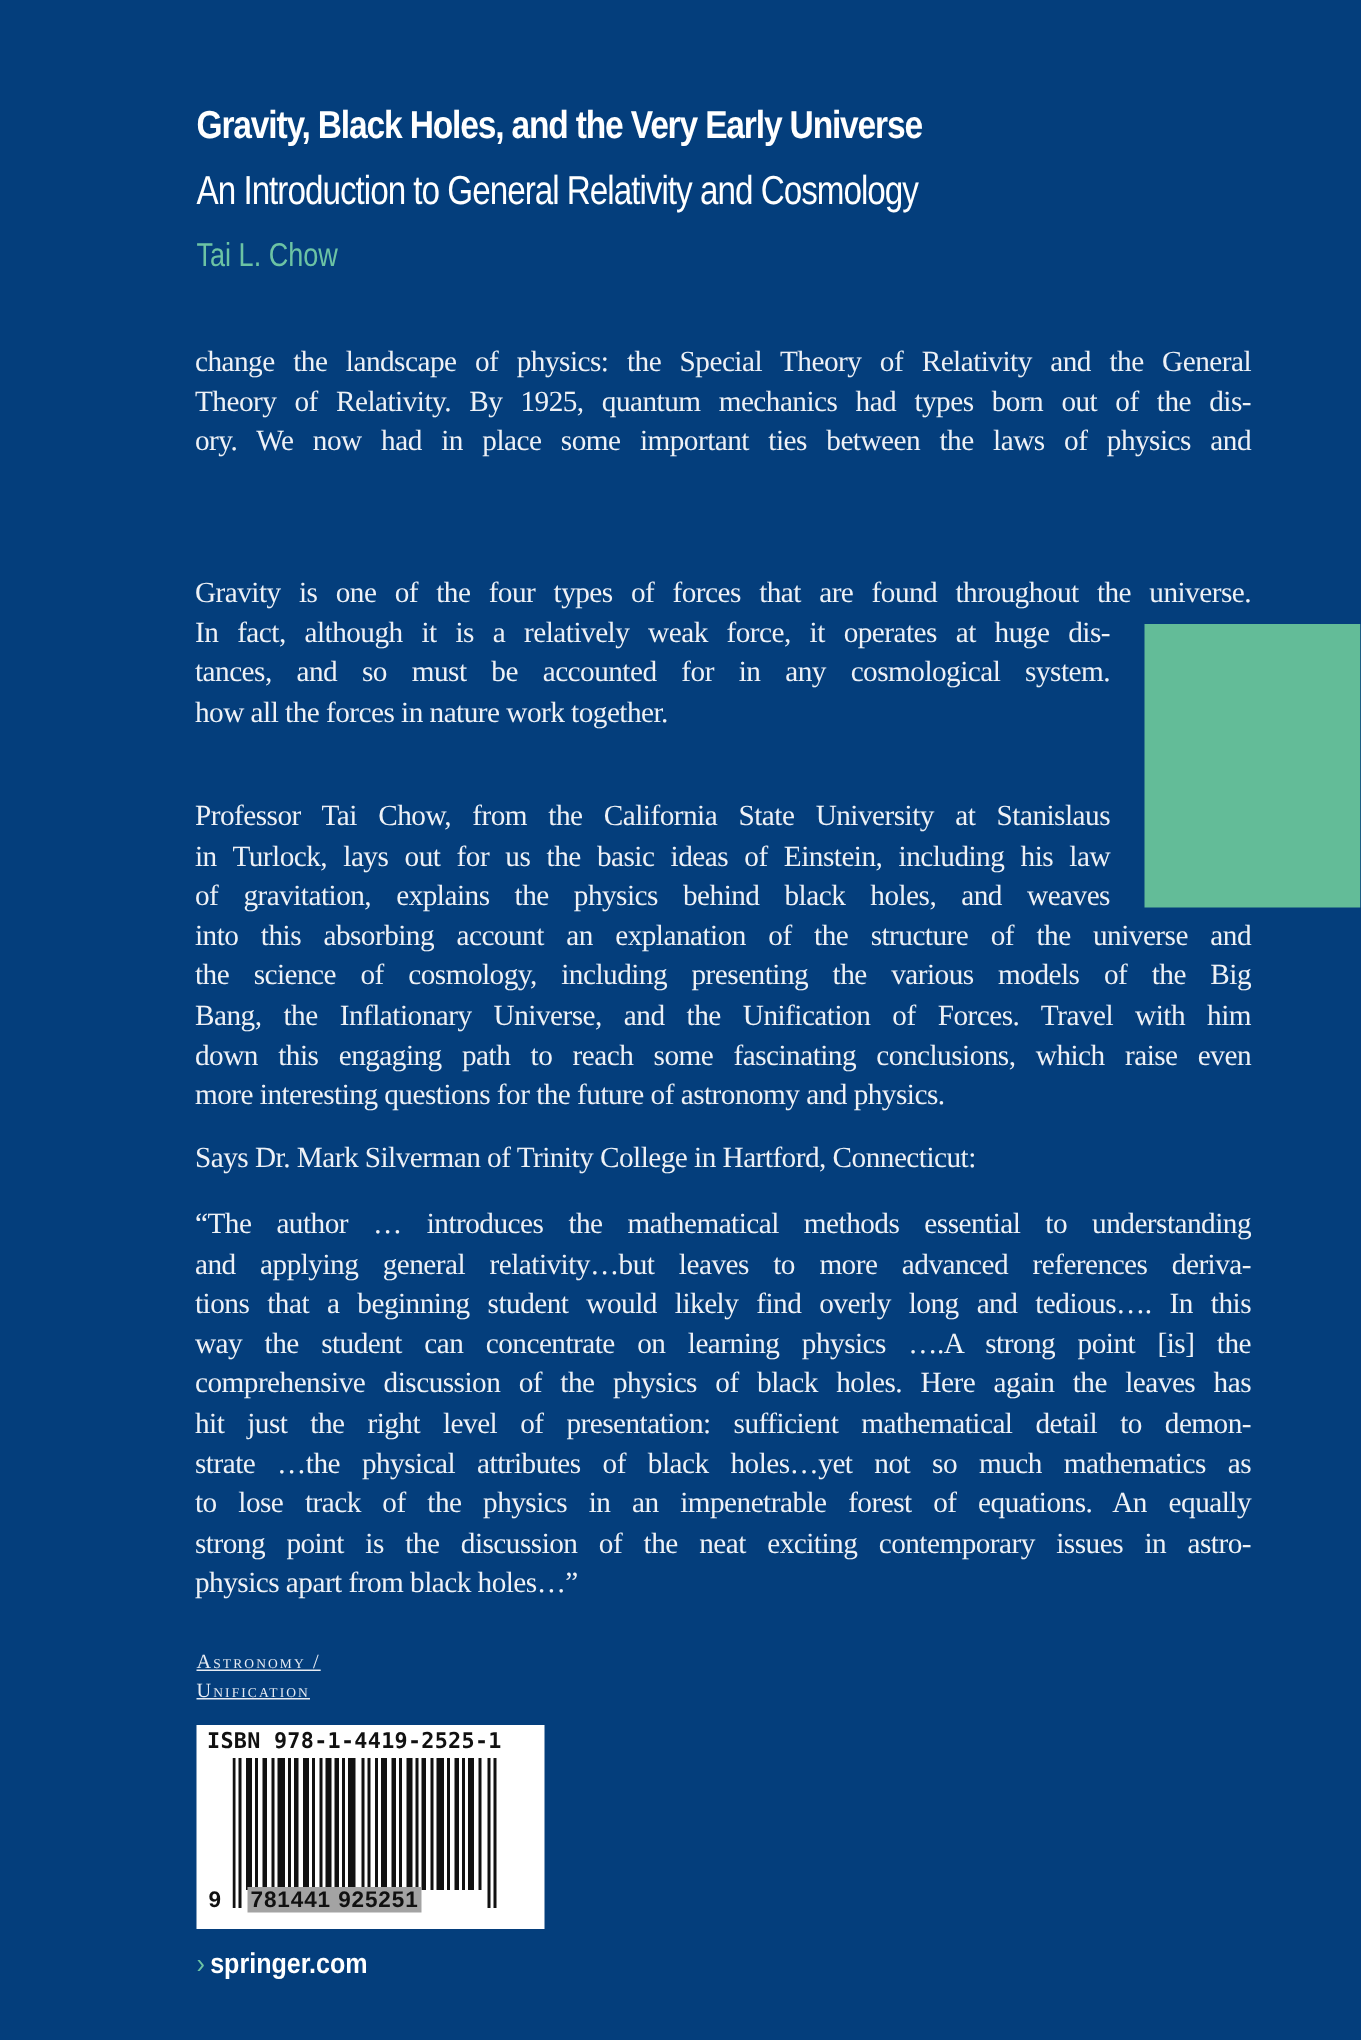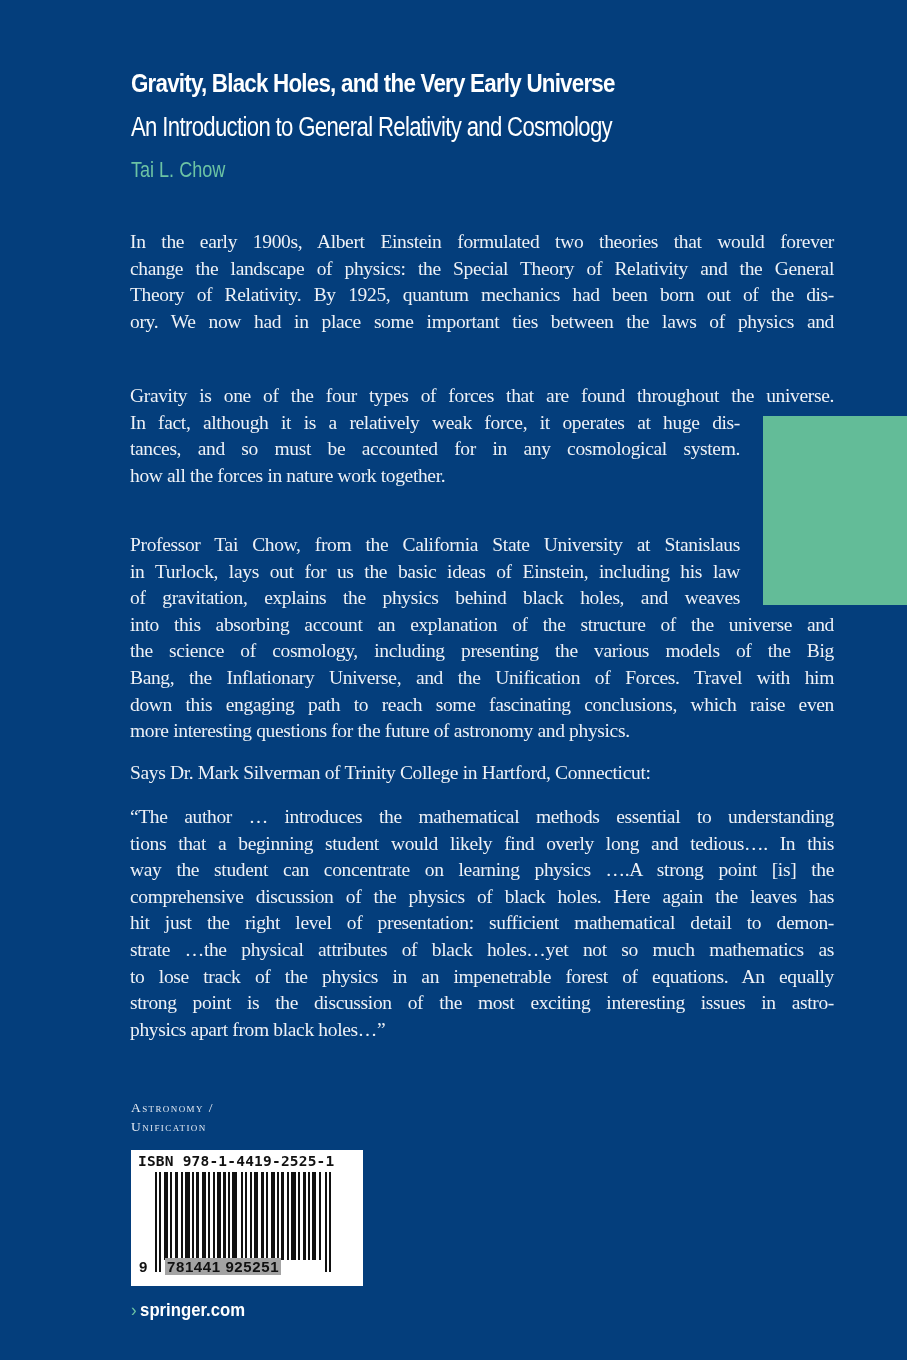--- a/index.html
+++ b/index.html
@@ -38,20 +38,21 @@
     letter-spacing: -0.35px;
   }
   .line.last { text-align-last: left; }
   .w-full { width: 704px; }
   .w-short { width: 610px; }
   .category {
     position: absolute; left: 131px; top: 1098px;
     font-family: "Liberation Serif", serif; font-size: 13.5px;
     color: #e6ebf3; letter-spacing: 1.4px; line-height: 19px;
     font-variant: small-caps;
+    text-decoration: underline;
   }
   .barcode-box {
     position: absolute; left: 131px; top: 1150px; width: 232px; height: 136px;
     background: #ffffff;
   }
   .isbn-text {
     position: absolute; left: 7px; top: 3px;
     font-family: "DejaVu Sans Mono", monospace; font-size: 14.5px; font-weight: bold;
     color: #111; letter-spacing: 0.2px; white-space: nowrap;
   }
@@ -74,23 +75,22 @@
 </head>
 <body>
 
 <div class="title">Gravity, Black Holes, and the Very Early Universe</div>
 <div class="subtitle">An Introduction to General Relativity and Cosmology</div>
 <div class="author">Tai L. Chow</div>
 
 <div class="green-block"></div>
 
 <div class="para" style="top:229px">
-  <div class="line w-full">In the early 1900s, Albert Einstein formulated two theories that would forever</div>
   <div class="line w-full">change the landscape of physics: the Special Theory of Relativity and the General</div>
-  <div class="line w-full">Theory of Relativity. By 1925, quantum mechanics had been born out of the dis-</div>
+  <div class="line w-full">Theory of Relativity. By 1925, quantum mechanics had types born out of the dis-</div>
   <div class="line w-full">ory. We now had in place some important ties between the laws of physics and</div>
 </div>
 
 <div class="para" style="top:383px">
   <div class="line w-full">Gravity is one of the four types of forces that are found throughout the universe.</div>
   <div class="line w-short">In fact, although it is a relatively weak force, it operates at huge dis-</div>
   <div class="line w-short">tances, and so must be accounted for in any cosmological system.</div>
   <div class="line w-short last">how all the forces in nature work together.</div>
 </div>
 
@@ -104,27 +104,28 @@
   <div class="line w-full">down this engaging path to reach some fascinating conclusions, which raise even</div>
   <div class="line w-full last">more interesting questions for the future of astronomy and physics.</div>
 </div>
 
 <div class="para" style="top:760px">
   <div class="line w-full last">Says Dr. Mark Silverman of Trinity College in Hartford, Connecticut:</div>
 </div>
 
 <div class="para" style="top:804px">
   <div class="line w-full">“The author … introduces the mathematical methods essential to understanding</div>
+  <div class="line w-full">and applying general relativity…but leaves to more advanced references deriva-</div>
   <div class="line w-full">tions that a beginning student would likely find overly long and tedious…. In this</div>
   <div class="line w-full">way the student can concentrate on learning physics ….A strong point [is] the</div>
   <div class="line w-full">comprehensive discussion of the physics of black holes. Here again the leaves has</div>
   <div class="line w-full">hit just the right level of presentation: sufficient mathematical detail to demon-</div>
   <div class="line w-full">strate …the physical attributes of black holes…yet not so much mathematics as</div>
   <div class="line w-full">to lose track of the physics in an impenetrable forest of equations. An equally</div>
-  <div class="line w-full">strong point is the discussion of the most exciting interesting issues in astro-</div>
+  <div class="line w-full">strong point is the discussion of the neat exciting contemporary issues in astro-</div>
   <div class="line w-full last">physics apart from black holes…”</div>
 </div>
 
 <div class="category">
   <div>Astronomy /</div>
   <div>Unification</div>
 </div>
 
 <div class="barcode-box">
   <div class="isbn-text">ISBN 978-1-4419-2525-1</div>

